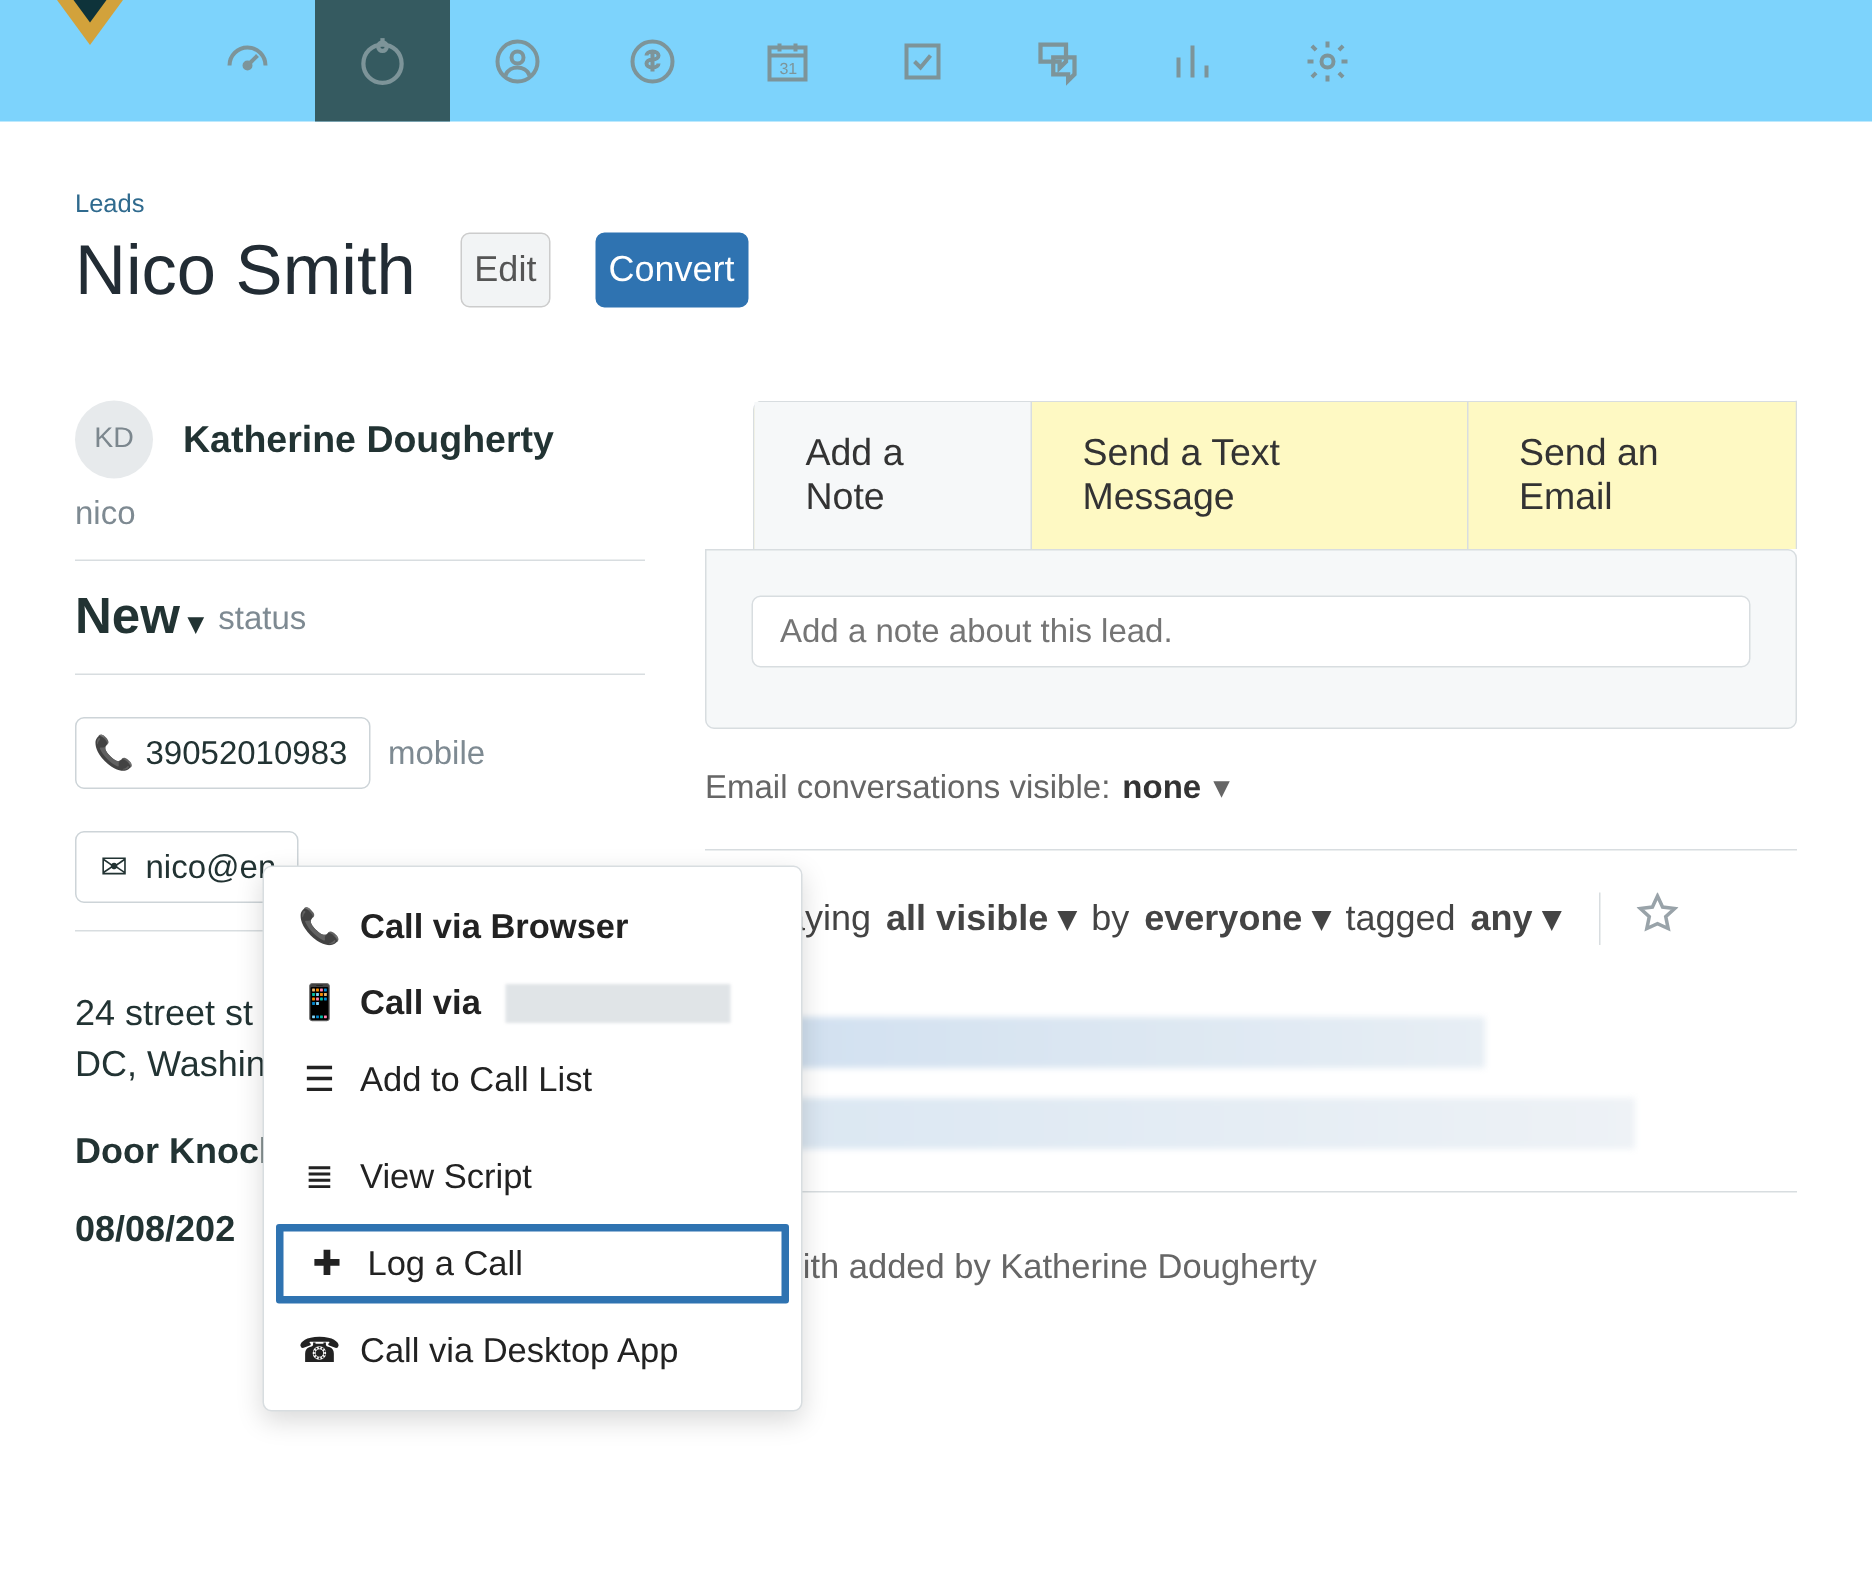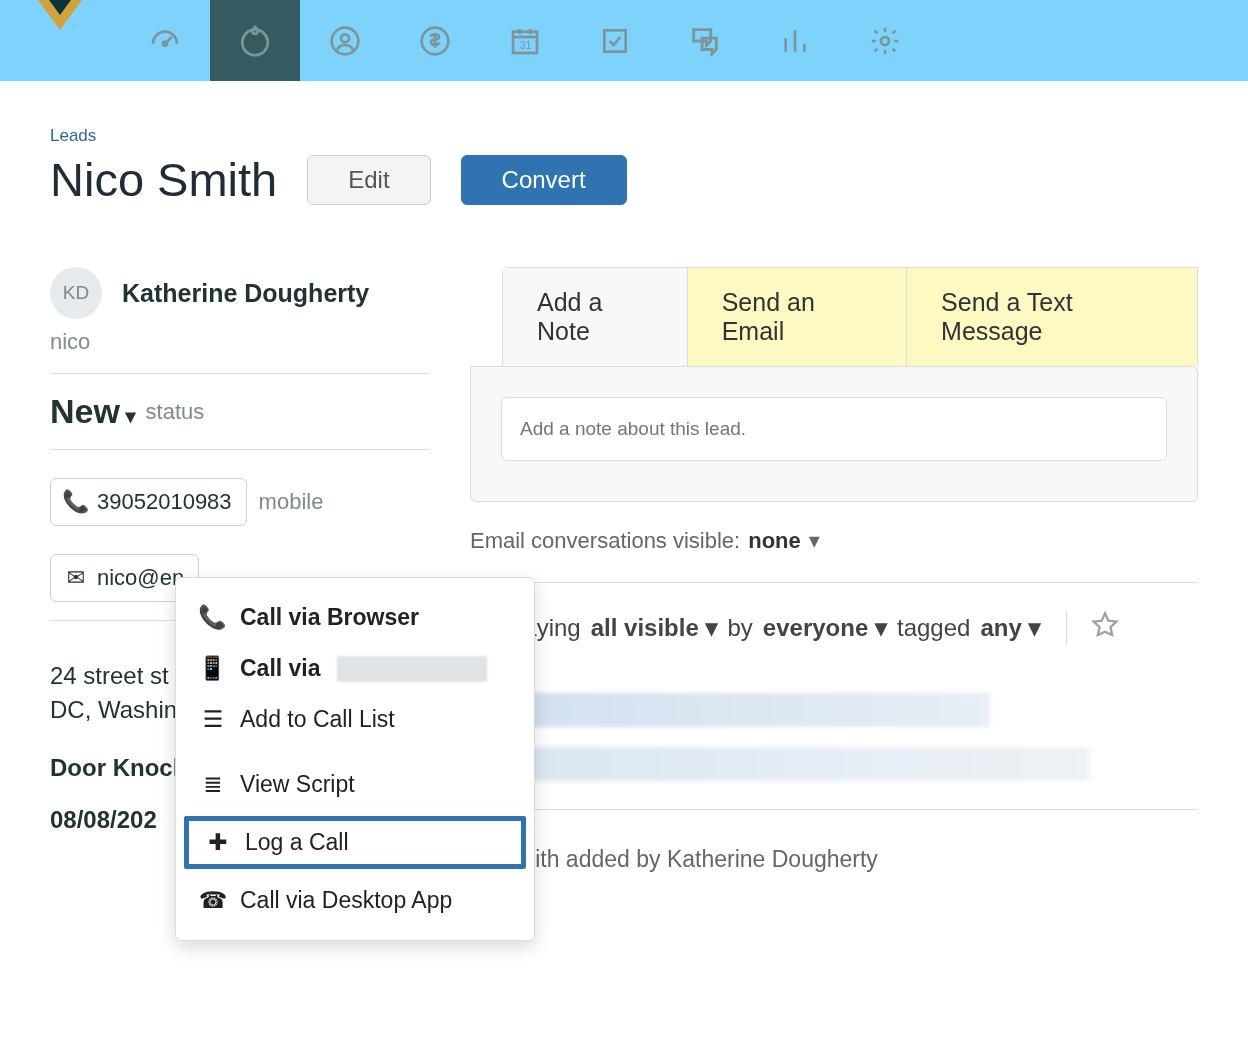--- a/index.html
+++ b/index.html
@@ -64,21 +64,21 @@
     align-items: center;
     gap: 30px;
   }
   .page-title {
     font-size: 47px;
     font-weight: 500;
     color: #222c34;
   }
   .btn {
     font-size: 24px;
-    padding: 10px 40px;
+    padding: 10px 8px;
     border-radius: 6px;
     cursor: pointer;
     border: 1px solid #ccc;
   }
   .btn-plain { background: #f2f4f5; color: #555; }
   .btn-primary { background: #2f73b1; color: #fff; border-color: #2f73b1; }
   .body { display:flex; gap: 40px; margin-top: 60px; }
   .left { width: 380px; }
   .owner-row { display:flex; align-items:center; gap: 20px; margin-bottom: 10px;}
   .avatar {
@@ -115,21 +115,21 @@
     padding: 20px 34px; font-size:25px; color:#333; cursor:pointer;
     border-right: 1px solid #d8dde0;
   }
   .tab.active { background:#f6f8f9; font-weight:500; }
   .tab:last-child { border-right:none; }
   .note-panel {
     background:#f6f8f9; border:1px solid #d8dde0; border-radius:0 6px 6px 6px;
     padding: 30px 30px 40px 30px;
   }
   .note-input {
-    width:100%; height:64px; font-size:19px; padding: 16px 18px;
+    width:100%; height:48px; font-size:22px; padding: 16px 18px;
     border:1px solid #d8dde0; border-radius:6px; color:#8a949b; background:#fff;
   }
   .sub-row { display:flex; align-items:center; gap:8px; font-size:22px; color:#666; margin-top: 26px;}
   .sub-row .bold { font-weight:700; color:#333; }
   .sub-divider { height:1px; background:#d8dde0; margin: 28px 0; }
   .activity-row { display:flex; align-items:center; gap:10px; font-size:24px; color:#444;}
   .activity-row .bold { font-weight:700; }
   .star-sep { border-left:1px solid #d8dde0; padding-left:24px; margin-left:16px;}
   .blur-block { margin-top: 48px; display:flex; flex-direction:column; gap:20px;}
   .blur1 { width: 520px; height:34px; background: linear-gradient(90deg,#cfdff0,#e7eef4); filter: blur(2px);}
@@ -258,22 +258,22 @@
         <div>24 street st</div>
         <div>DC, Washin</div>
       </div>
       <div class="lead-src">Door Knock</div>
       <div class="date">08/08/202</div>
     </div>
 
     <div class="right">
       <div class="tabs">
         <div class="tab active">Add a Note</div>
+        <div class="tab">Send a Text Message</div>
         <div class="tab">Send an Email</div>
-        <div class="tab">Send a Text Message</div>
       </div>
       <div class="note-panel">
         <input class="note-input" placeholder="Add a note about this lead." style="">
       </div>
       <div class="sub-row">
         <span>Email conversations visible:</span>
         <span class="bold">none</span>
         <span>▾</span>
       </div>
       <div class="sub-divider"></div>

